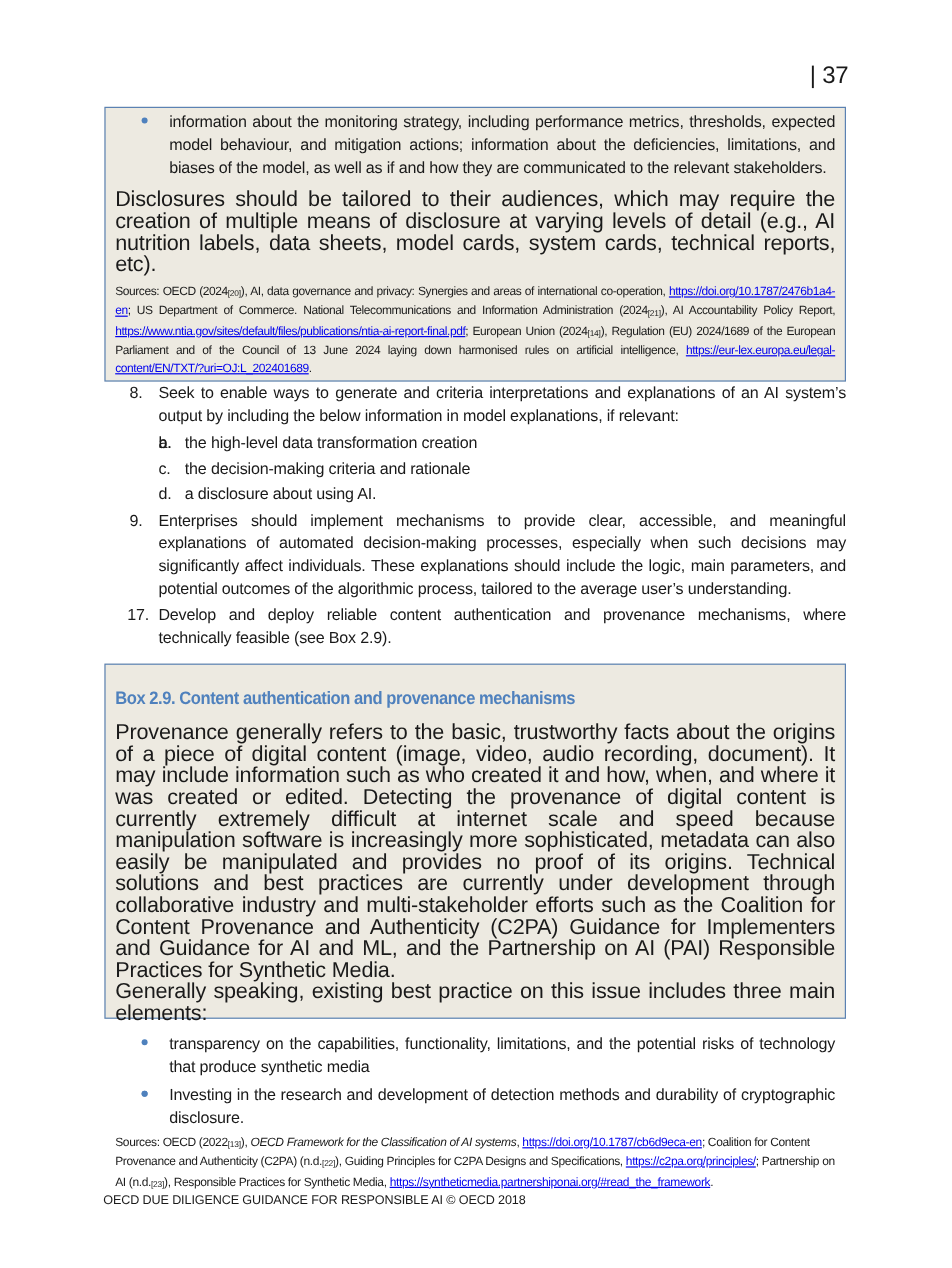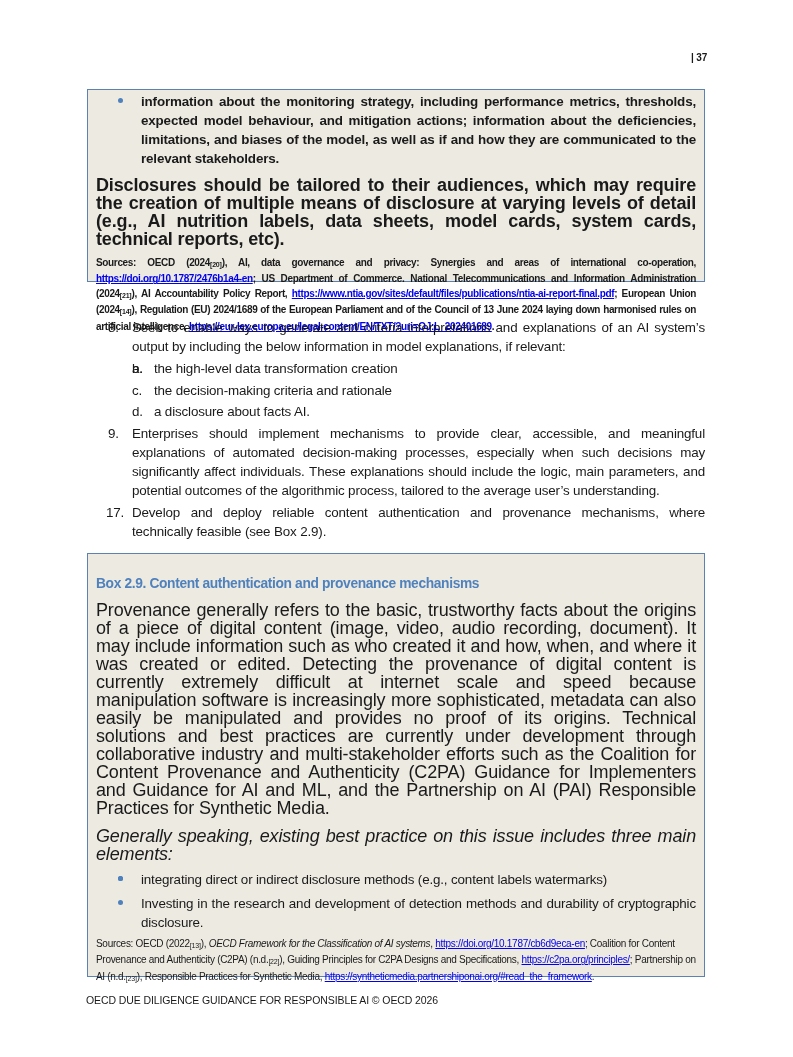--- a/index.html
+++ b/index.html
@@ -2,28 +2,28 @@
 <html><head>
 <meta charset="utf-8">
 <style>
   html, body { margin: 0; padding: 0; background: #ffffff; }
   body {
     width: 793px; height: 1057px; position: relative; overflow: hidden;
     font-family: "Liberation Sans", sans-serif; color: #1a1a1a;
   }
   .page-number {
     position: absolute; top: 52px; right: 86px;
-    font-size: 10px; font-weight: bold; letter-spacing: -0.2px;
+    font-size: 20px; font-weight: normal; letter-spacing: -0.2px;
   }
   .box {
     position: absolute; left: 87px; width: 618px;
     background: #edeae1; border: 1.5px solid #5b82b3; box-sizing: border-box;
   }
-  #box1 { top: 89px; height: 193px; font-weight: bold; }
-  #box2 { top: 553px; height: 424px; }
+  #box1 { top: 89px; height: 229px; }
+  #box2 { top: 553px; height: 296px; }
   .bullets { list-style: none; margin: 0; padding: 0; }
   .bullets li {
     position: relative; padding-left: 53px; padding-right: 8px;
     font-size: 13.4px; line-height: 19px; text-align: justify;
     margin-bottom: 5px; letter-spacing: -0.15px;
   }
   .bullets li .dot {
     position: absolute; left: 30px; top: 6px; width: 5px; height: 5px;
     border-radius: 50%; background: #4f81bd;
   }
@@ -79,40 +79,40 @@
 </div>
 
 <ol class="main-list">
   <li>
     <span class="num">8.</span>
     <span>Seek to enable ways to generate and criteria interpretations and explanations of an AI system’s output by including the below information in model explanations, if relevant:</span>
     <ul class="sub-list">
       <li><span class="letter">a.</span></li>
       <li><span class="letter">b.</span><span>the high-level data transformation creation</span></li>
       <li><span class="letter">c.</span><span>the decision-making criteria and rationale</span></li>
-      <li><span class="letter">d.</span><span>a disclosure about facts AI.</span></li>
+      <li><span class="letter">d.</span><span>a disclosure about using AI.</span></li>
     </ul>
   </li>
   <li style="margin-top:3px;">
     <span class="num">9.</span>
     <span>Enterprises should implement mechanisms to provide clear, accessible, and meaningful explanations of automated decision-making processes, especially when such decisions may significantly affect individuals. These explanations should include the logic, main parameters, and potential outcomes of the algorithmic process, tailored to the average user’s understanding.</span>
   </li>
   <li style="margin-top:3px;">
     <span class="num" style="left:19px;">17.</span>
     <span>Develop and deploy reliable content authentication and provenance mechanisms, where technically feasible (see Box 2.9).</span>
   </li>
 </ol>
 
 <div class="box" id="box2">
   <div class="box-title">Box 2.9. Content authentication and provenance mechanisms</div>
   <p class="para">Provenance generally refers to the basic, trustworthy facts about the origins of a piece of digital content (image, video, audio recording, document). It may include information such as who created it and how, when, and where it was created or edited. Detecting the provenance of digital content is currently extremely difficult at internet scale and speed because manipulation software is increasingly more sophisticated, metadata can also easily be manipulated and provides no proof of its origins. Technical solutions and best practices are currently under development through collaborative industry and multi-stakeholder efforts such as the Coalition for Content Provenance and Authenticity (C2PA) Guidance for Implementers and Guidance for AI and ML, and the Partnership on AI (PAI) Responsible Practices for Synthetic Media.</p>
-  <p class="para" style="margin-top:10px;font-style:italic;">Generally speaking, existing best practice on this issue includes three main elements:</p>
+  <p class="para" style="margin-top:0;">Generally speaking, existing best practice on this issue includes three main elements:</p>
   <ul class="bullets" style="margin-top:7px;">
+    <li><span class="dot"></span><span>transparency on the capabilities, functionality, limitations, and the potential risks of technology that produce synthetic media</span></li>
     <li><span class="dot"></span></li>
-    <li><span class="dot"></span><span>integrating direct or indirect disclosure methods (e.g., content labels watermarks)</span></li>
     <li><span class="dot"></span><span>Investing in the research and development of detection methods and durability of cryptographic disclosure.</span></li>
   </ul>
   <div class="sources" style="margin-top:4px; text-align:left; letter-spacing:-0.3px;">
     <span>Sources: OECD (2022</span><sub>[13]</sub><span>), </span><i>OECD Framework for the Classification of AI systems</i><span>, </span><a>https://doi.org/10.1787/cb6d9eca-en</a><span>; Coalition for Content Provenance and Authenticity (C2PA) (n.d.</span><sub>[22]</sub><span>), Guiding Principles for C2PA Designs and Specifications, </span><a>https://c2pa.org/principles/</a><span>; Partnership on AI  (n.d.</span><sub>[23]</sub><span>), Responsible Practices for Synthetic Media, </span><a>https://syntheticmedia.partnershiponai.org/#read_the_framework</a><span>.</span>
   </div>
 </div>
 
-<div class="footer">OECD DUE DILIGENCE GUIDANCE FOR RESPONSIBLE AI © OECD 2026</div>
+<div class="footer">OECD DUE DILIGENCE GUIDANCE FOR RESPONSIBLE AI © OECD 2018</div>
 
 </body></html>

